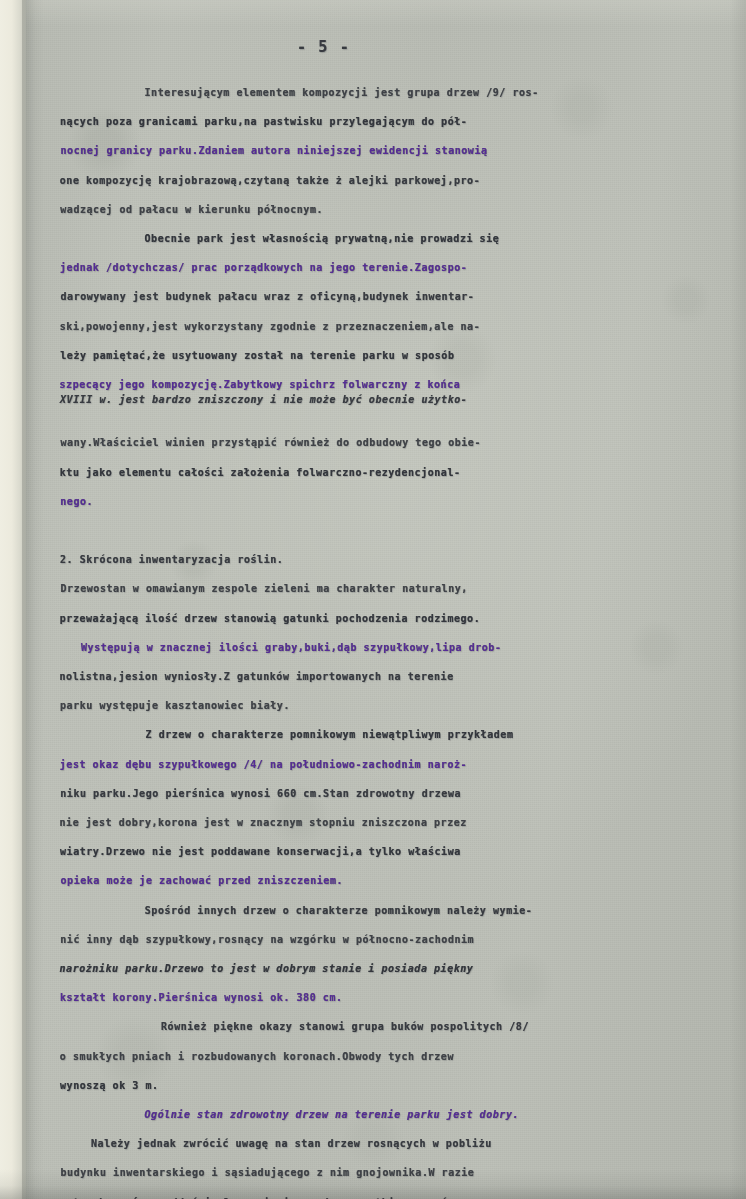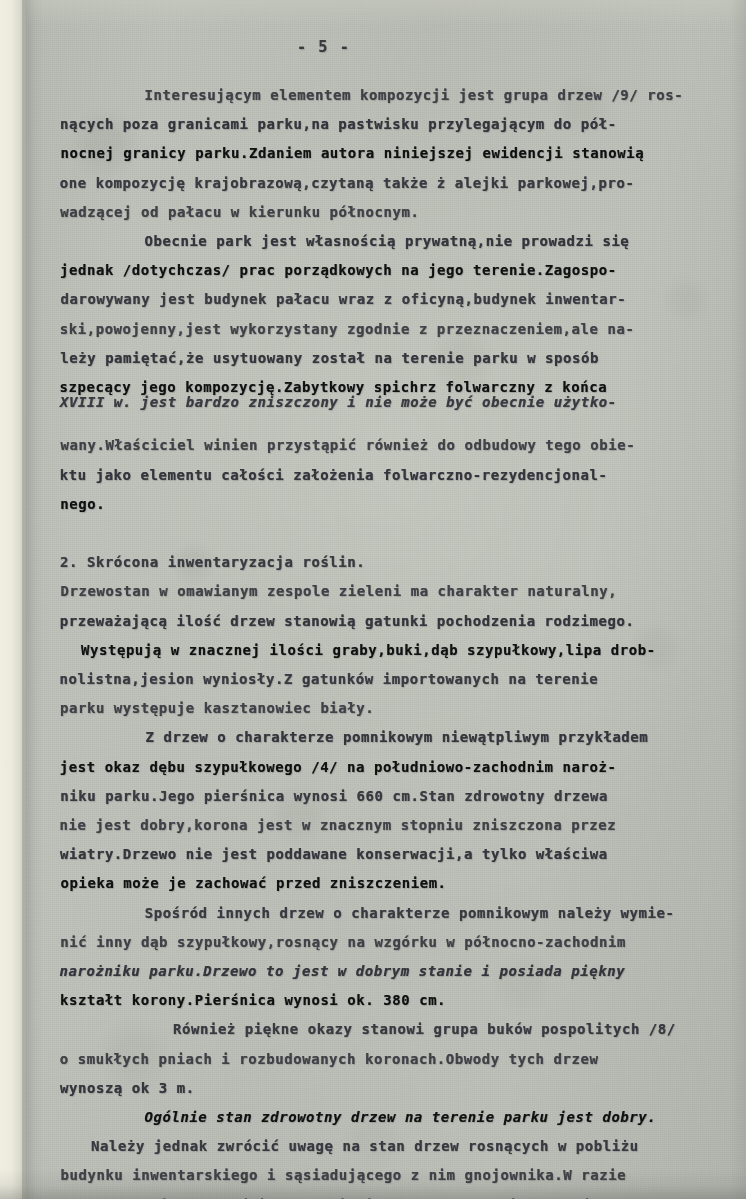--- a/index.html
+++ b/index.html
@@ -115,21 +115,21 @@
   .text-layer {
     position: absolute;
     inset: 0;
     z-index: 5;
   }
 
   .line {
     position: absolute;
     white-space: pre;
     font-family: "DejaVu Sans Mono", "Liberation Mono", monospace;
-    font-size: 14px;
+    font-size: 10px;
     letter-spacing: 0.55px;
     line-height: 1;
     color: #2e3138;
     font-weight: 700;
     text-shadow:
        0.35px 0 0 rgba(46,49,56,0.32),
       -0.35px 0 0 rgba(46,49,56,0.26),
        0 0.4px 0 rgba(46,49,56,0.22),
        0.7px 0.5px 1.1px rgba(70,74,80,0.30);
     opacity: 0.93;
@@ -150,21 +150,21 @@
     opacity: 0.93;
   }
 
   .heading {
     font-weight: 700;
   }
 
   
   .line.ink-a { opacity: 0.88; }
   .line.ink-b { opacity: 0.96; }
-  .line.ink-c { opacity: 0.91; color: #000000; }
+  .line.ink-c { opacity: 0.91; color: #4c1d95; }
 </style>
 </head>
 <body>
 
 <div class="page">
   <div class="paper"></div>
   <div class="mottle"></div>
   <div class="grain"></div>
   <div class="top-edge"></div>
   <div class="left-strip"></div>
@@ -199,21 +199,21 @@
       <div class="line ink-b" style="left: 145px; top: 730.4px; margin-left: 0.5px;">Z drzew o charakterze pomnikowym niewątpliwym przykładem</div>
       <div class="line ink-c" style="left: 60px; top: 759.6px; margin-left: -0.25px;">jest okaz dębu szypułkowego /4/ na południowo-zachodnim naroż-</div>
       <div class="line " style="left: 60px; top: 788.8px; margin-left: 0.25px;">niku parku.Jego pierśnica wynosi 660 cm.Stan zdrowotny drzewa</div>
       <div class="line ink-a" style="left: 60px; top: 818px; margin-left: -0.5px;">nie jest dobry,korona jest w znacznym stopniu zniszczona przez</div>
       <div class="line ink-b" style="left: 60px; top: 847.2px; margin-left: 0px;">wiatry.Drzewo nie jest poddawane konserwacji,a tylko właściwa</div>
       <div class="line ink-c" style="left: 60px; top: 876.4px; margin-left: 0.5px;">opieka może je zachować przed zniszczeniem.</div>
       <div class="line " style="left: 145px; top: 905.6px; margin-left: -0.25px;">Spośród innych drzew o charakterze pomnikowym należy wymie-</div>
       <div class="line ink-a" style="left: 60px; top: 934.8px; margin-left: 0.25px;">nić inny dąb szypułkowy,rosnący na wzgórku w północno-zachodnim</div>
       <div class="line ink-b" style="left: 60px; top: 964px; margin-left: -0.5px; font-style: italic;">narożniku parku.Drzewo to jest w dobrym stanie i posiada piękny</div>
       <div class="line ink-c" style="left: 60px; top: 993.2px; margin-left: 0px;">kształt korony.Pierśnica wynosi ok. 380 cm.</div>
-      <div class="line " style="left: 145px; top: 1022.4px; margin-left: 14px; padding-left: 14px;">Również piękne okazy stanowi grupa buków pospolitych /8/</div>
+      <div class="line " style="left: 145px; top: 1022.4px; margin-left: 2px; padding-left: 14px;">Również piękne okazy stanowi grupa buków pospolitych /8/</div>
       <div class="line ink-a" style="left: 60px; top: 1051.6px; margin-left: -0.25px;">o smukłych pniach i rozbudowanych koronach.Obwody tych drzew</div>
       <div class="line ink-b" style="left: 60px; top: 1080.8px; margin-left: 0;">wynoszą ok 3 m.</div>
       <div class="line ink-c" style="left: 145px; top: 1110px; margin-left: -0.5px; font-style: italic;">Ogólnie stan zdrowotny drzew na terenie parku jest dobry.</div>
       <div class="line " style="left: 60px; top: 1139.2px; margin-left: 0px; padding-left: 31px;">Należy jednak zwrócić uwagę na stan drzew rosnących w pobliżu</div>
       <div class="line ink-a" style="left: 60px; top: 1168.4px; margin-left: 0.5px;">budynku inwentarskiego i sąsiadującego z nim gnojownika.W razie</div>
       <div class="line ink-b" style="left: 60px; top: 1197.6px; margin-left: -0.25px;">potrzeby zaś - poddać je leczeniu i przede wszystkim usunąć</div>
     </div>
 </div>
 
 </body></html>

